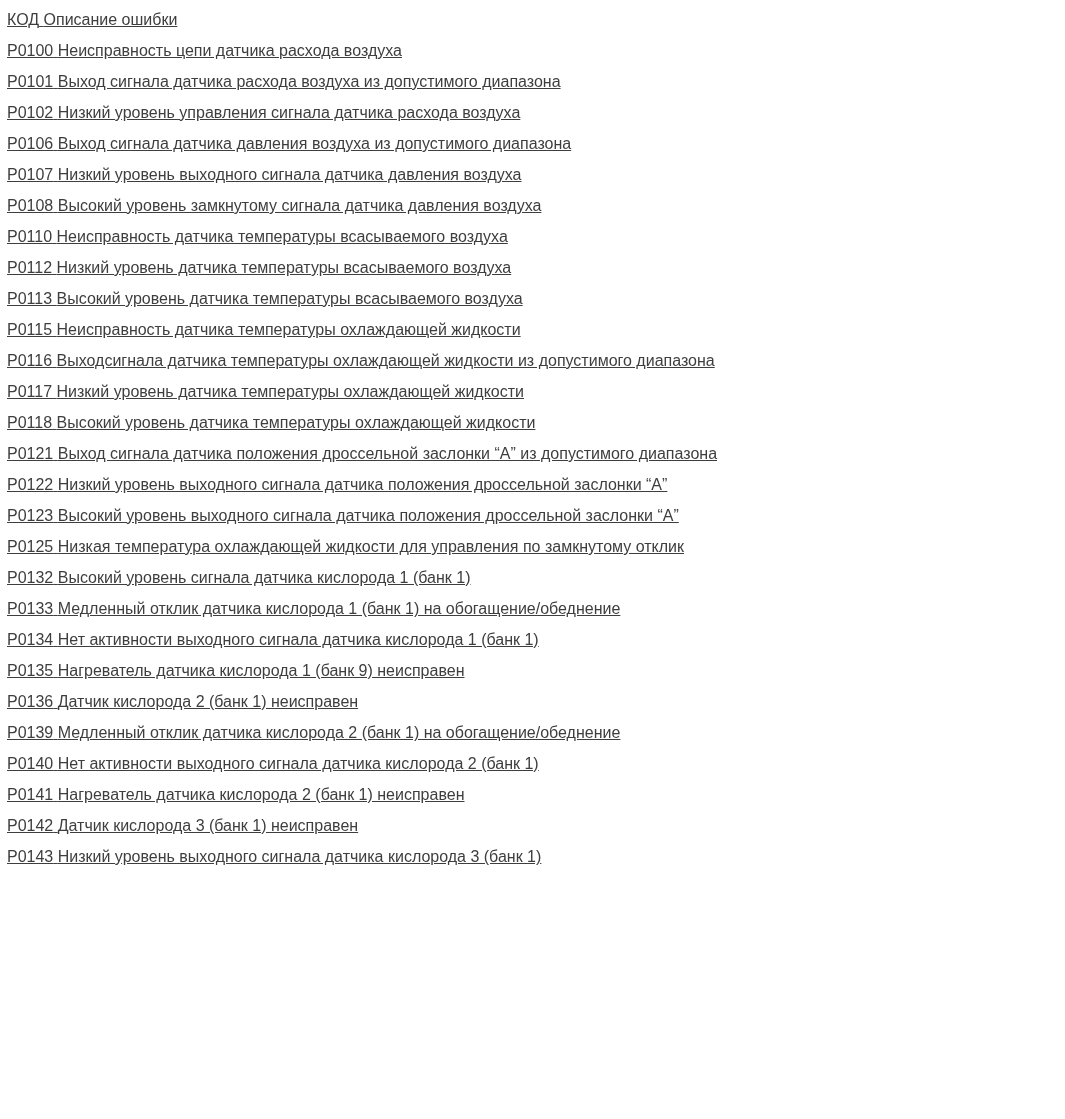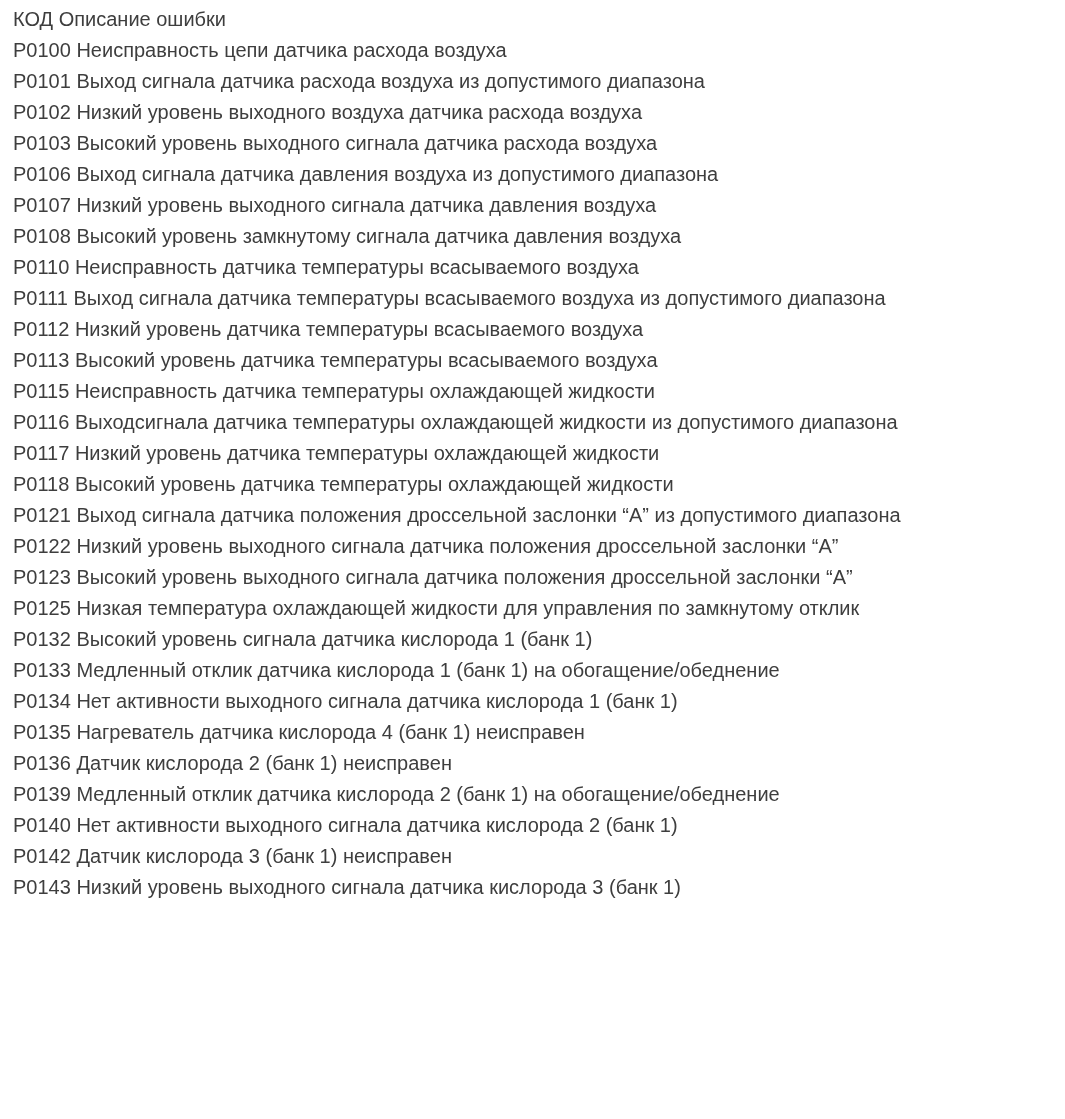--- a/index.html
+++ b/index.html
@@ -8,67 +8,67 @@
     padding: 0;
     background: #ffffff;
   }
   body {
     width: 1065px;
     height: 1119px;
     overflow: hidden;
   }
   .doc {
     box-sizing: border-box;
-    padding: 4px 10px 0 13px;
+    padding: 4px 10px 0 7px;
     font-family: "Liberation Sans", sans-serif;
-    font-size: 20px;
+    font-size: 16px;
     line-height: 31px;
     font-weight: 400;
     color: #3e3e3e;
     white-space: nowrap;
+    text-decoration: underline;
     -webkit-font-smoothing: antialiased;
   }
   .line {
     height: 31px;
   }
   .code {
     color: #3e3e3e;
   }
   .desc {
     color: #3e3e3e;
   }
 </style>
 </head>
 <body>
 
 <div class="doc">
   <div class="line"><span class="code">КОД</span> <span class="desc">Описание ошибки</span></div>
   <div id="code-list">
       <div class="line"><span class="code">P0100</span> <span class="desc">Неисправность цепи датчика расхода воздуха</span></div>
       <div class="line"><span class="code">P0101</span> <span class="desc">Выход сигнала датчика расхода воздуха из допустимого диапазона</span></div>
-      <div class="line"><span class="code">P0102</span> <span class="desc">Низкий уровень выходного воздуха датчика расхода воздуха</span></div>
-      <div class="line"><span class="code">P0103</span> <span class="desc">Высокий уровень выходного сигнала датчика расхода воздуха</span></div>
+      <div class="line"><span class="code">P0102</span> <span class="desc">Низкий уровень управления сигнала датчика расхода воздуха</span></div>
       <div class="line"><span class="code">P0106</span> <span class="desc">Выход сигнала датчика давления воздуха из допустимого диапазона</span></div>
       <div class="line"><span class="code">P0107</span> <span class="desc">Низкий уровень выходного сигнала датчика давления воздуха</span></div>
       <div class="line"><span class="code">P0108</span> <span class="desc">Высокий уровень замкнутому сигнала датчика давления воздуха</span></div>
       <div class="line"><span class="code">P0110</span> <span class="desc">Неисправность датчика температуры всасываемого воздуха</span></div>
-      <div class="line"><span class="code">P0111</span> <span class="desc">Выход сигнала датчика температуры всасываемого воздуха из допустимого диапазона</span></div>
       <div class="line"><span class="code">P0112</span> <span class="desc">Низкий уровень датчика температуры всасываемого воздуха</span></div>
       <div class="line"><span class="code">P0113</span> <span class="desc">Высокий уровень датчика температуры всасываемого воздуха</span></div>
       <div class="line"><span class="code">P0115</span> <span class="desc">Неисправность датчика температуры охлаждающей жидкости</span></div>
       <div class="line"><span class="code">P0116</span> <span class="desc">Выходсигнала датчика температуры охлаждающей жидкости из допустимого диапазона</span></div>
       <div class="line"><span class="code">P0117</span> <span class="desc">Низкий уровень датчика температуры охлаждающей жидкости</span></div>
       <div class="line"><span class="code">P0118</span> <span class="desc">Высокий уровень датчика температуры охлаждающей жидкости</span></div>
       <div class="line"><span class="code">P0121</span> <span class="desc">Выход сигнала датчика положения дроссельной заслонки “А” из допустимого диапазона</span></div>
       <div class="line"><span class="code">P0122</span> <span class="desc">Низкий уровень выходного сигнала датчика положения дроссельной заслонки “А”</span></div>
       <div class="line"><span class="code">P0123</span> <span class="desc">Высокий уровень выходного сигнала датчика положения дроссельной заслонки “А”</span></div>
       <div class="line"><span class="code">P0125</span> <span class="desc">Низкая температура охлаждающей жидкости для управления по замкнутому отклик</span></div>
       <div class="line"><span class="code">P0132</span> <span class="desc">Высокий уровень сигнала датчика кислорода 1 (банк 1)</span></div>
       <div class="line"><span class="code">P0133</span> <span class="desc">Медленный отклик датчика кислорода 1 (банк 1) на обогащение/обеднение</span></div>
       <div class="line"><span class="code">P0134</span> <span class="desc">Нет активности выходного сигнала датчика кислорода 1 (банк 1)</span></div>
-      <div class="line"><span class="code">P0135</span> <span class="desc">Нагреватель датчика кислорода 4 (банк 1) неисправен</span></div>
+      <div class="line"><span class="code">P0135</span> <span class="desc">Нагреватель датчика кислорода 1 (банк 9) неисправен</span></div>
       <div class="line"><span class="code">P0136</span> <span class="desc">Датчик кислорода 2 (банк 1) неисправен</span></div>
       <div class="line"><span class="code">P0139</span> <span class="desc">Медленный отклик датчика кислорода 2 (банк 1) на обогащение/обеднение</span></div>
       <div class="line"><span class="code">P0140</span> <span class="desc">Нет активности выходного сигнала датчика кислорода 2 (банк 1)</span></div>
+      <div class="line"><span class="code">P0141</span> <span class="desc">Нагреватель датчика кислорода 2 (банк 1) неисправен</span></div>
       <div class="line"><span class="code">P0142</span> <span class="desc">Датчик кислорода 3 (банк 1) неисправен</span></div>
       <div class="line"><span class="code">P0143</span> <span class="desc">Низкий уровень выходного сигнала датчика кислорода 3 (банк 1)</span></div>
     </div>
 </div>
 
 </body></html>

